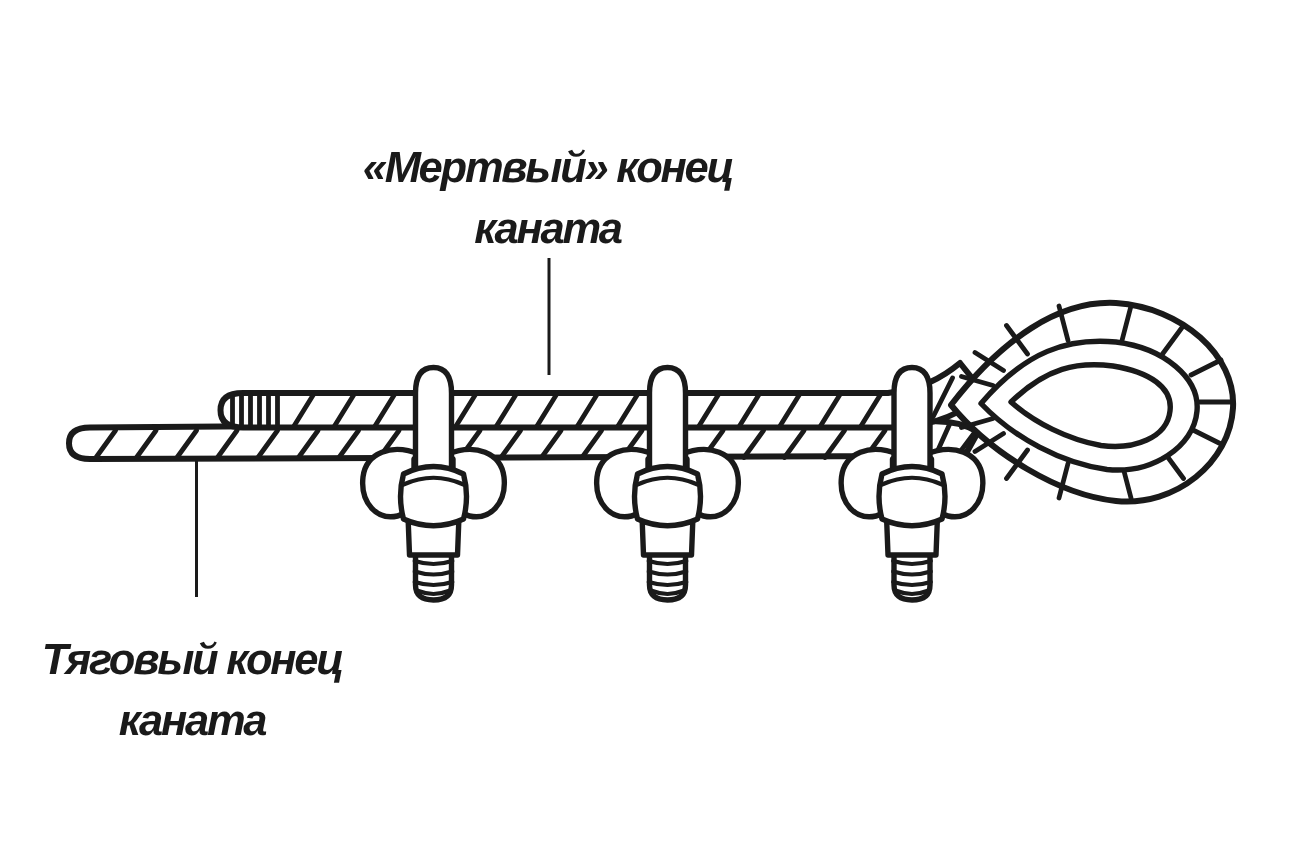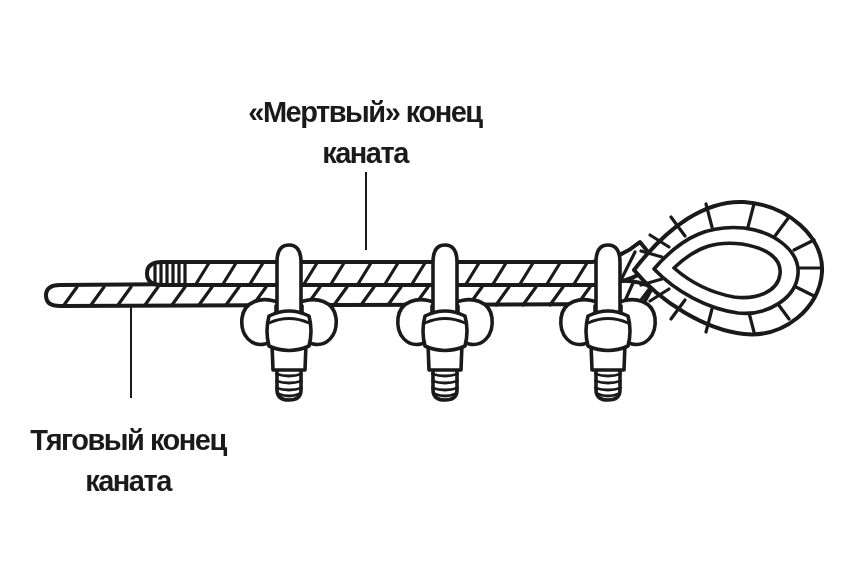--- a/index.html
+++ b/index.html
@@ -11,21 +11,21 @@
   }
   .stage svg { position:absolute; left:0; top:0; }
   .band   { fill:var(--paper); stroke:var(--ink); stroke-width:4; stroke-linejoin:round; }
   .hatch  { stroke:var(--ink); stroke-width:3.2; stroke-linecap:round; fill:none; }
   .part   { fill:var(--paper); stroke:var(--ink); stroke-width:3.6; stroke-linejoin:round; }
   .detail { fill:none; stroke:var(--ink); stroke-width:2.8; stroke-linecap:round; }
   .leader { stroke:var(--ink); stroke-width:2; fill:none; }
   .label {
     position:absolute; color:var(--ink);
     font-weight:700; font-size:29px; letter-spacing:-1.5px;
-    line-height:41px; text-align:center; white-space:nowrap;
+    line-height:41px; text-align:center; white-space:nowrap;font-style:italic;
   }
   .label-top    { left:205px; top:92px;  width:320px; }
   .label-bottom { left:-12px; top:420px; width:280px; }
 </style>
 </head>
 <body>
 
 <div class="stage">
   <svg width="864" height="572" viewBox="0 0 864 572">
 

